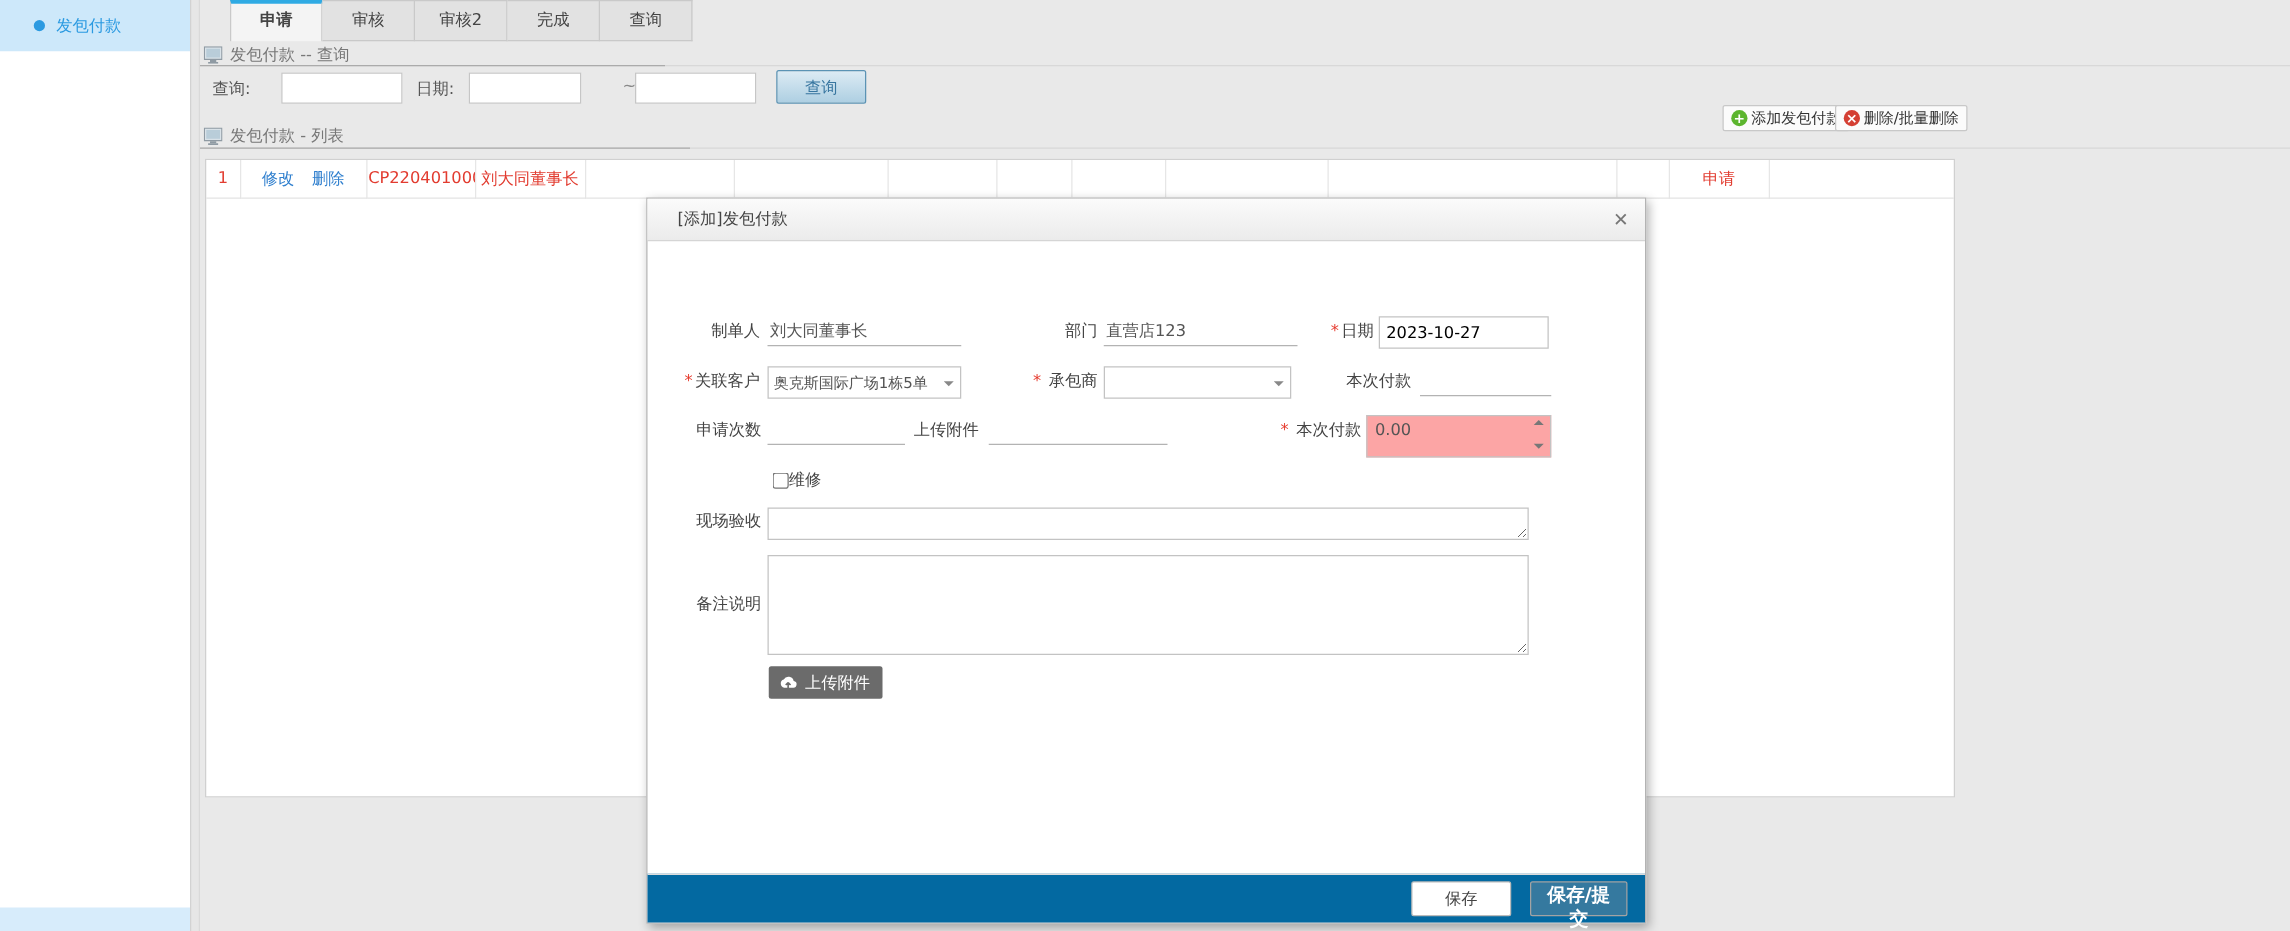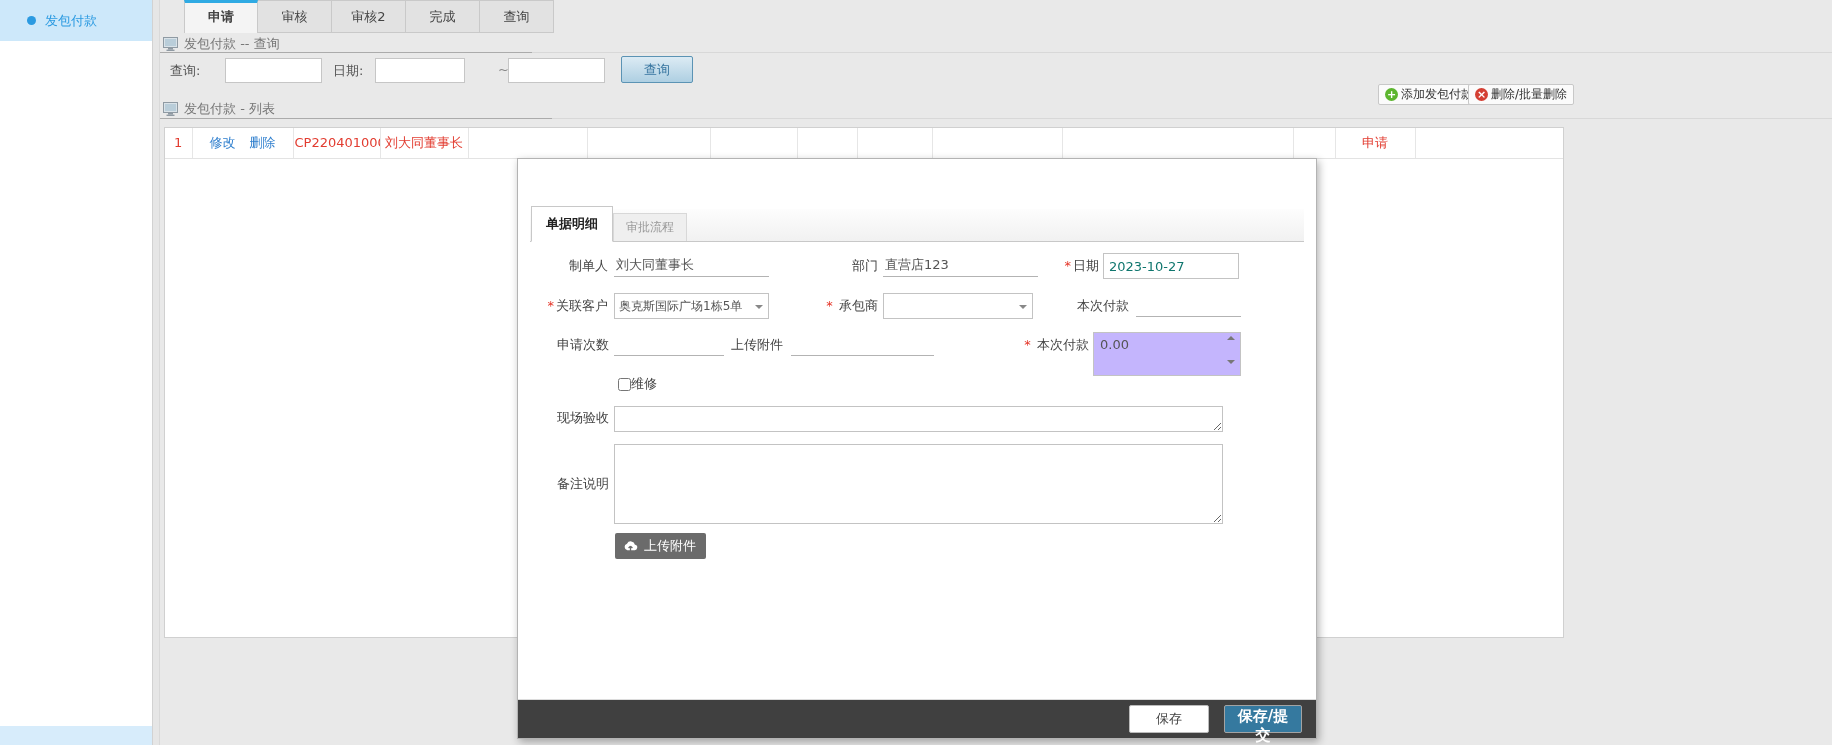--- a/index.html
+++ b/index.html
@@ -50,33 +50,33 @@
   .dlg-title { height:34px; background:linear-gradient(#fbfbfb,#ebebeb); border-bottom:1px solid #d5d5d5; line-height:33px; padding-left:24px; color:#444; }
   .dlg-close { position:absolute; right:13px; top:8px; font-size:15px; color:#777; cursor:pointer; line-height:18px; }
   .dlg-tabs { position:absolute; left:12px; right:12px; top:50px; height:33px; border-bottom:1px solid #c8c8c8; background:linear-gradient(#fdfdfd,#f1f1f1); display:flex; align-items:flex-end; padding-left:1px; }
   .dlg-tab { cursor:pointer; }
   .dlg-tab.active { background:#fff; border:1px solid #c8c8c8; border-bottom:1px solid #fff; margin-bottom:-1px; padding:8px 14px; font-weight:bold; font-size:13px; color:#222; }
   .dlg-tab.idle { background:#efefef; border:1px solid #d8d8d8; border-bottom:none; padding:5px 12px; font-size:12px; color:#999; }
 
   .fl { position:absolute; text-align:right; color:#444; line-height:26px; white-space:nowrap; }
   .req { color:#e53528; font-style:normal; margin-right:2px; }
   .u-input { position:absolute; border:none; border-bottom:1px solid #b3b3b3; background:transparent; height:24px; padding:0 2px; font-size:13px; color:#555; font-family:inherit; outline:none; }
-  .b-input { position:absolute; border:1px solid #c3c3c3; background:#fff; height:26px; padding:0 5px; font-size:13px; color:#0f766e; font-family:inherit; outline:none; }
+  .b-input { position:absolute; border:1px solid #c3c3c3; background:#fff; height:26px; padding:0 5px; font-size:13px; color:#000000; font-family:inherit; outline:none; }
   .sel { position:absolute; height:26px; border:1px solid #c3c3c3; background:#fff; font-size:12px; color:#555; line-height:24px; padding:0 16px 0 4px; overflow:hidden; white-space:nowrap; cursor:pointer; }
   .caret { position:absolute; right:5px; top:11px; width:0; height:0; border:4px solid transparent; border-top-color:#888; }
-  .numbox { position:absolute; height:44px; border:1px solid #c3c3c3; background:#c4b5fd; }
+  .numbox { position:absolute; height:34px; border:1px solid #c3c3c3; background:#fca5a5; }
   .numbox .val { position:absolute; left:6px; top:0; line-height:24px; font-size:13px; color:#555; }
   .spin { position:absolute; right:0; top:0; bottom:0; width:17px; display:flex; flex-direction:column; }
   .spin span { flex:1; position:relative; cursor:pointer; }
   .spin .up::after, .spin .dn::after { content:""; position:absolute; left:4px; width:0; height:0; border:4px solid transparent; }
   .spin .up::after { top:3px; border-bottom-color:#777; border-top:none; }
   .spin .dn::after { top:6px; border-top-color:#777; border-bottom:none; }
   .dlg-ta { position:absolute; border:1px solid #c3c3c3; font-size:13px; font-family:inherit; color:#555; padding:2px 4px; resize:both; outline:none; }
   .upload-btn { position:absolute; left:97px; top:374px; height:26px; padding:0 10px 0 8px; background:#6b6b6b; color:#fff; border:none; border-radius:2px; font-size:13px; font-family:inherit; display:inline-flex; align-items:center; gap:6px; cursor:pointer; }
-  .dlg-footer { position:absolute; left:0; right:0; bottom:0; height:39px; background:#404040; border-top:1px solid #dcdcdc; display:flex; align-items:center; justify-content:flex-end; gap:15px; padding-right:14px; }
+  .dlg-footer { position:absolute; left:0; right:0; bottom:0; height:39px; background:#0369a1; border-top:1px solid #dcdcdc; display:flex; align-items:center; justify-content:flex-end; gap:15px; padding-right:14px; }
   .btn-save { width:80px; height:28px; background:#fff; border:1px solid #bbb; border-radius:2px; font-size:13px; color:#444; font-family:inherit; cursor:pointer; }
   .btn-submit { width:78px; height:28px; background:#35799f; border:1px solid #a3a3a3; border-radius:2px; font-size:15px; color:#fff; font-weight:bold; font-family:inherit; cursor:pointer; }
 
   .chk { position:absolute; left:100px; top:216px; display:flex; align-items:center; color:#444; }
   .chk input { width:13px; height:13px; margin:0; }
 </style>
 </head>
 <body>
 
 <div id="app" data-name="app-window">
@@ -179,25 +179,25 @@
         <td data-name="row-remark"></td>
         <td data-name="row-repair"></td>
         <td class="t-red" data-name="row-status">申请</td>
         <td data-name="row-spacer"></td>
       </tr>
     </tbody>
       </table>
   </div>
 
   <div class="dialog" data-name="add-payment-dialog">
-
-    <div class="dlg-tabs" data-name="dialog-tabs">
-      <div class="dlg-tab active" data-name="tab-doc-detail">单据明细</div>
-      <div class="dlg-tab idle" data-name="tab-approval-flow">审批流程</div>
-    </div>
+    <div class="dlg-title" data-name="dialog-titlebar">
+      <span data-name="dialog-title">[添加]发包付款</span>
+      <span class="dlg-close" data-name="close-icon">✕</span>
+    </div>
+
 
     <span class="fl" style="left:0; top:94px; width:90px;" data-name="maker-label"><span>制单人</span></span>
     <input class="u-input" style="left: 96px; top: 94px; width: 155px;" data-name="maker-input" value="刘大同董事长">
     <span class="fl" style="left:260px; top:94px; width:100px;" data-name="dept-label"><span>部门</span></span>
     <input class="u-input" style="left: 365px; top: 94px; width: 155px;" data-name="dept-input" value="直营店123">
     <span class="fl" style="left:481px; top:94px; width:100px;" data-name="date-field-label"><i class="req">*</i><span>日期</span></span>
     <input class="b-input" style="left: 585px; top: 94px; width: 136px;" data-name="date-field-input" value="2023-10-27">
 
     <span class="fl" style="left:0; top:134px; width:90px;" data-name="client-label"><i class="req">*</i><span>关联客户</span></span>
     <div class="sel" style="left:96px; top:134px; width:155px;" data-name="client-select">

